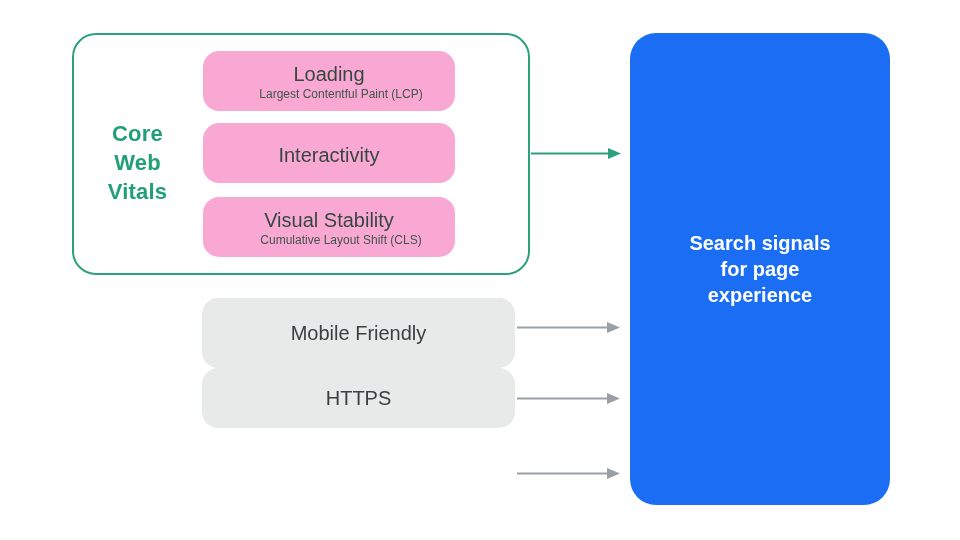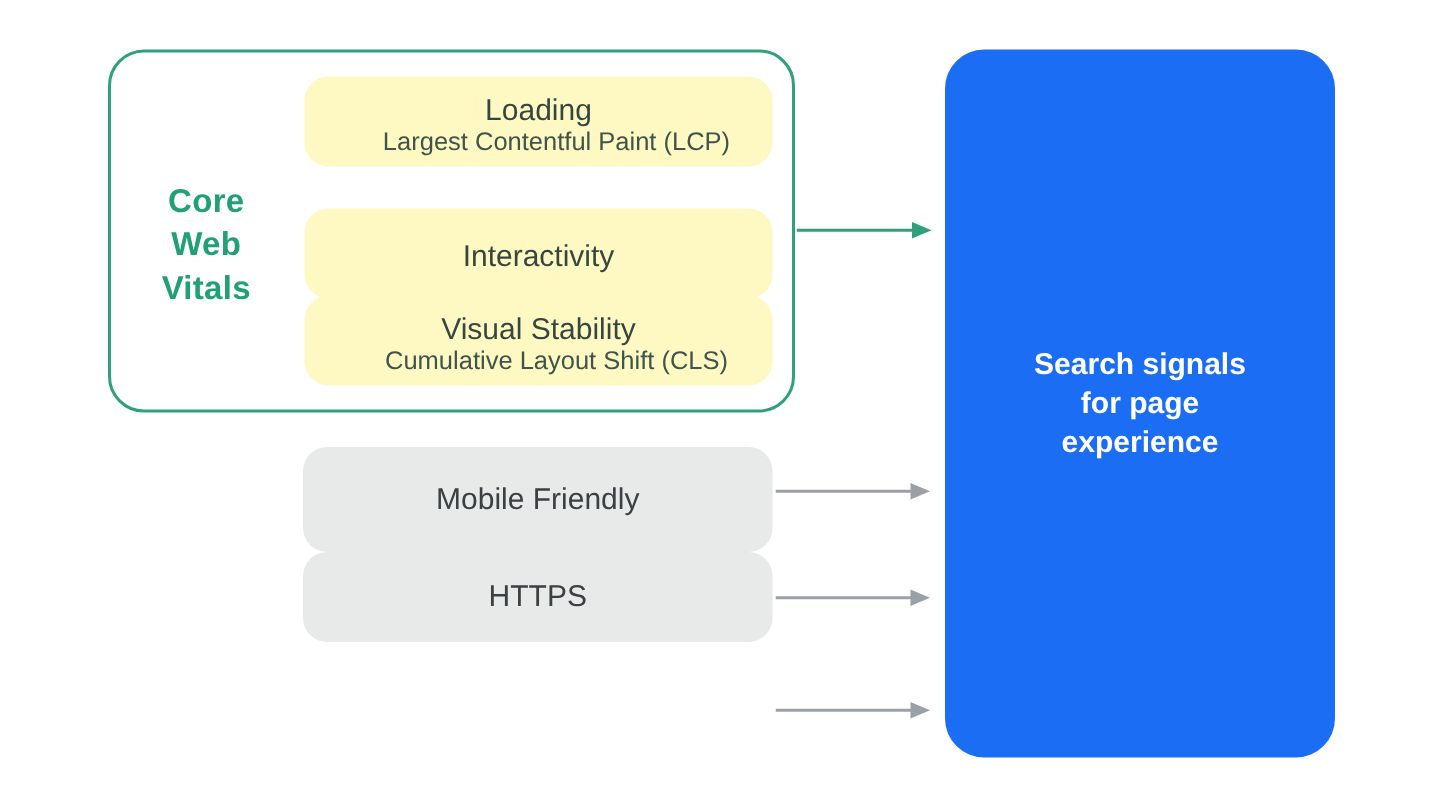--- a/index.html
+++ b/index.html
@@ -34,42 +34,42 @@
     font-size: 22px;
     font-weight: 700;
     line-height: 29px;
     white-space: pre-line;
     letter-spacing: 0.2px;
   }
 
   
   .vital-card {
     left: 203px;
-    width: 312px; height: 60px;
-    background: #fef9c3;
+    width: 252px; height: 60px;
+    background: #f9a8d4;
     border-radius: 16px;
     display: flex;
     flex-direction: column;
     align-items: center;
     justify-content: center;
     padding-top: 3px;
     box-sizing: border-box;
   }
   .vital-card.c0 { top: 51px; }
-  .vital-card.c1 { top: 139px; gap: 24px; }
+  .vital-card.c1 { top: 123px; gap: 24px; }
   .vital-card.c2 { top: 197px; }
   .vital-title {
     color: #36473F;
     font-size: 20px;
     font-weight: 500;
     line-height: 24px;
   }
   .vital-subtitle {
     color: #41544C;
-    font-size: 17px;
+    font-size: 12px;
     font-weight: 400;
     line-height: 17px;
     margin-left: 24px;
   }
 
   
   .signal-card {
     left: 202px;
     width: 313px; height: 70px;
     background: #E8EAEA;

